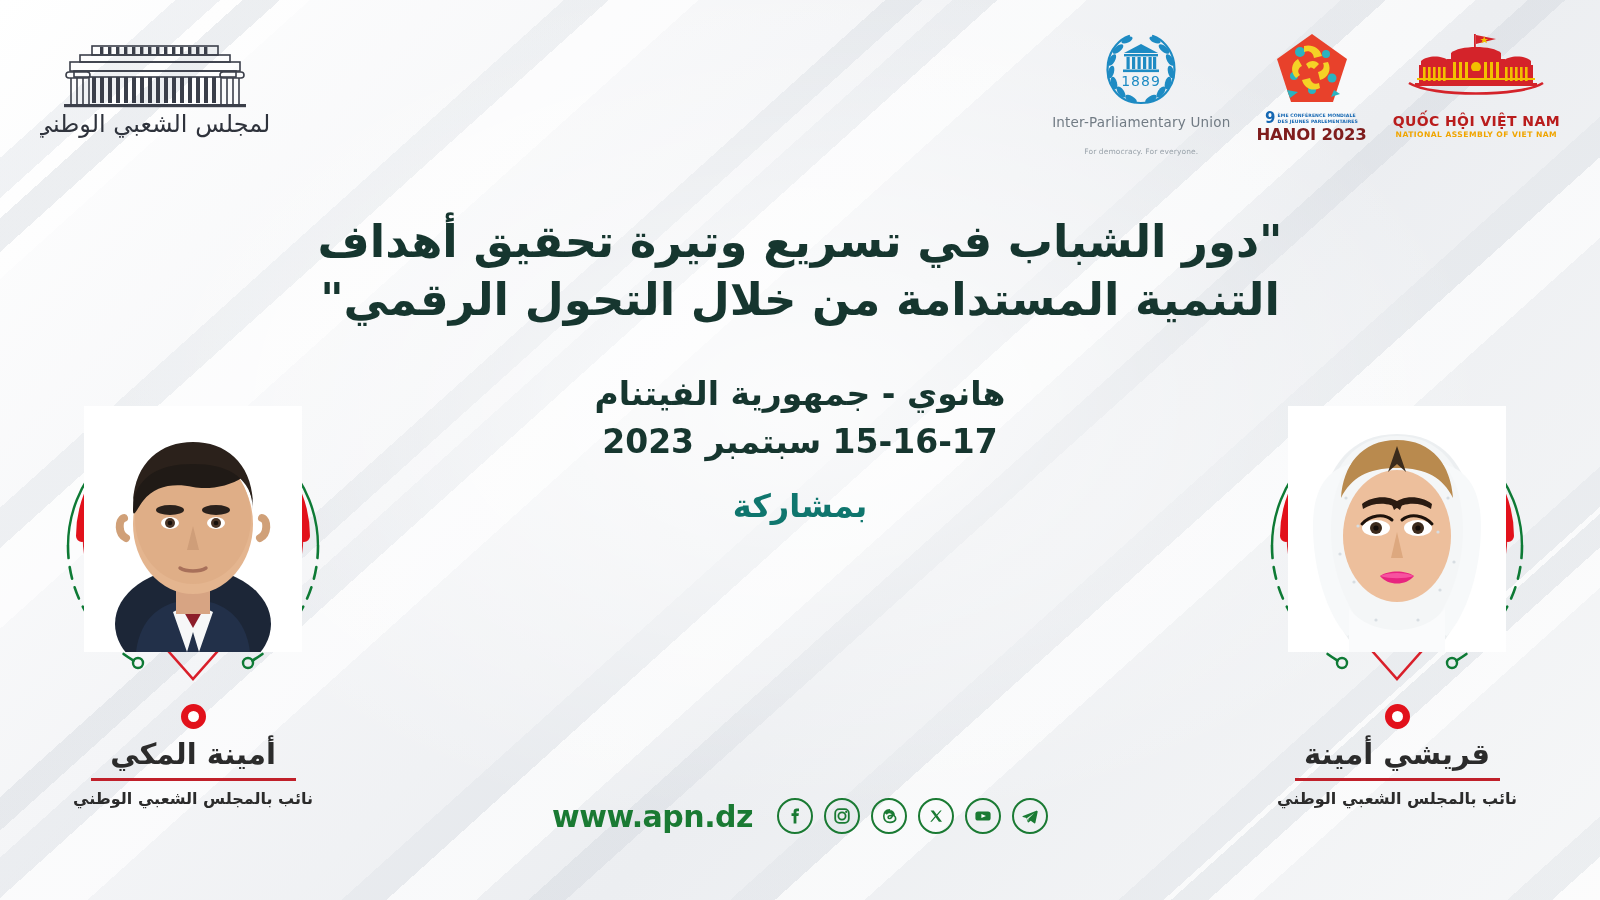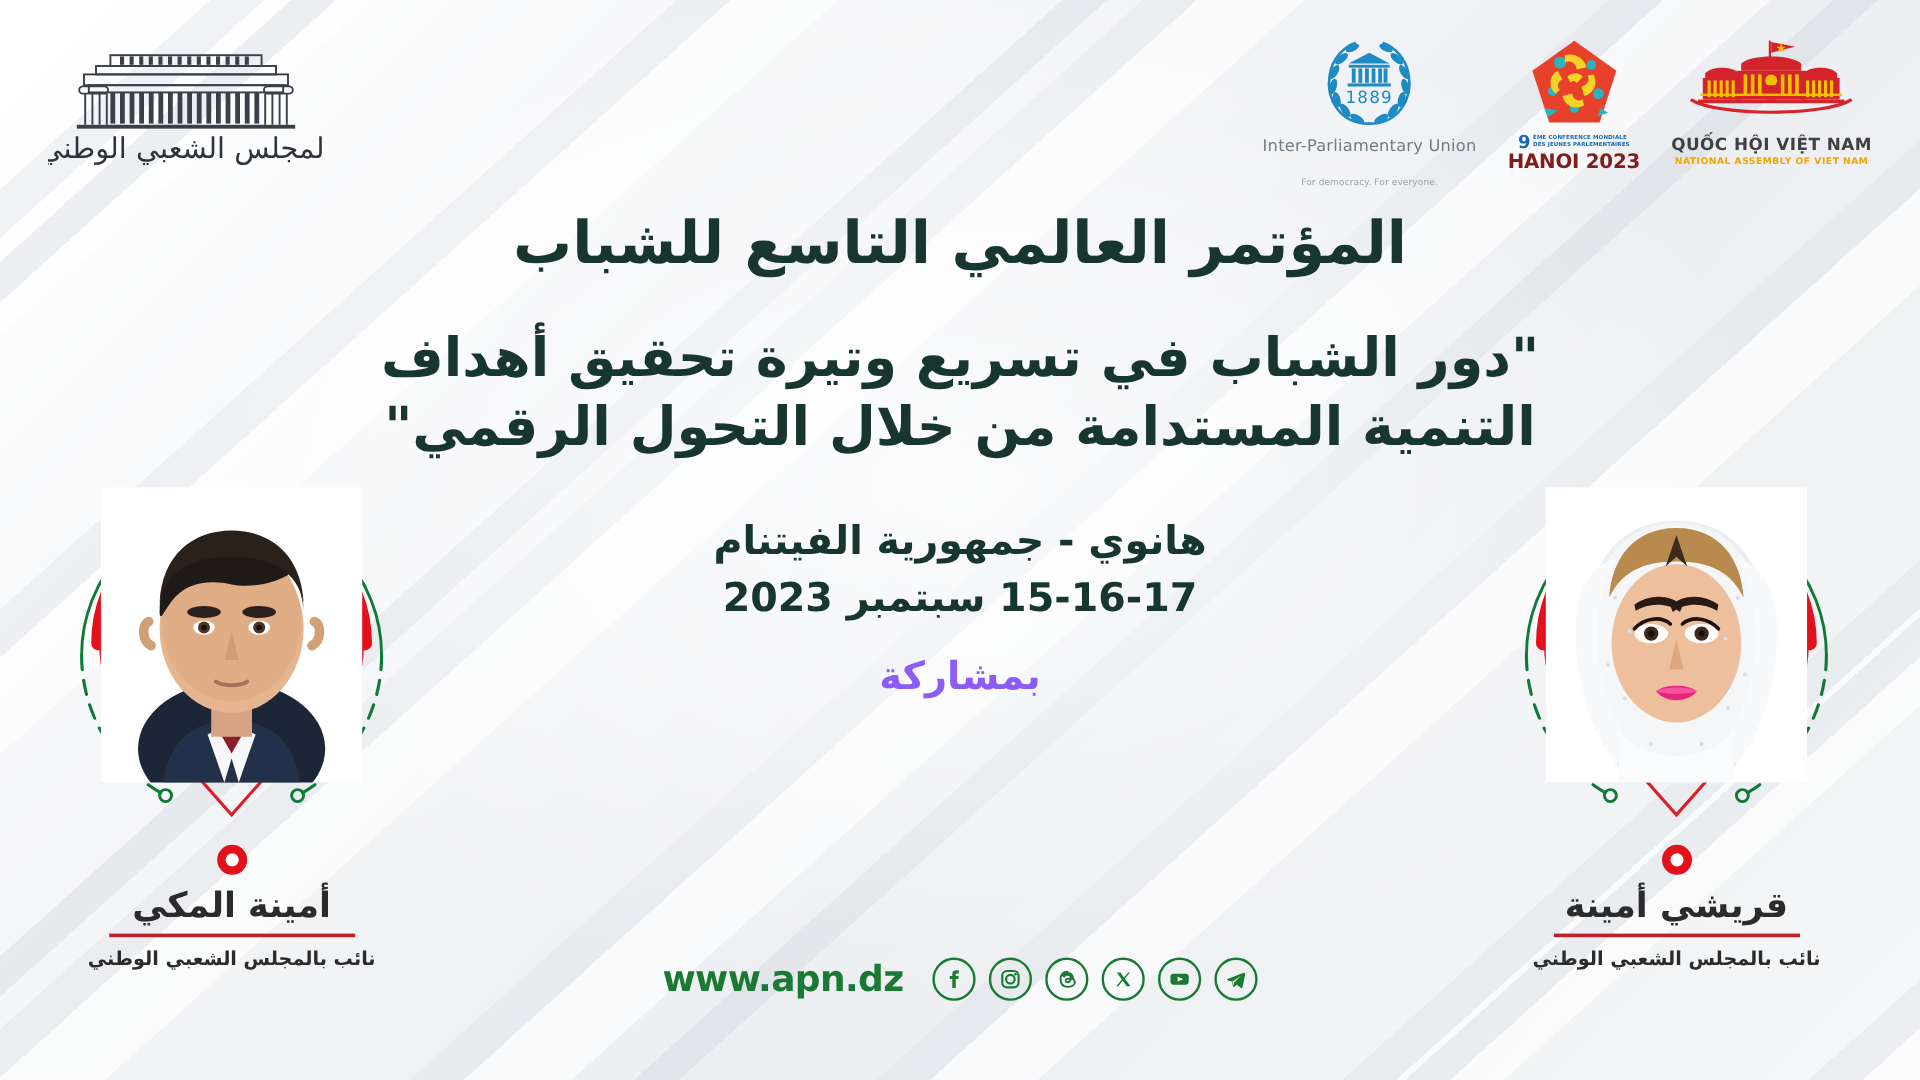--- a/index.html
+++ b/index.html
@@ -66,39 +66,39 @@
   .ipu-name{
     margin-top:6px;font-size:13.5px;color:#717b84;letter-spacing:.2px;
     font-family:"DejaVu Sans","Liberation Sans",sans-serif;white-space:nowrap;
   }
   .ipu-tag{margin-top:17px;font-size:7.5px;color:#9aa3ab;letter-spacing:.1px;white-space:nowrap;}
   .hanoi-txt{margin-top:4px;text-align:center;line-height:1;}
   .hanoi-l1{display:flex;align-items:center;gap:2px;justify-content:center;}
   .hanoi-9{font-size:15px;font-weight:bold;color:#1668b3;line-height:.9;}
   .hanoi-sub{font-size:4.6px;font-weight:bold;color:#1668b3;text-align:left;letter-spacing:.1px;line-height:1.25;}
   .hanoi-l2{font-size:16.5px;font-weight:bold;color:#7f1d1d;letter-spacing:-.2px;margin-top:1px;}
-  .qh-l1{margin-top:5px;font-size:14px;font-weight:bold;color:#404040;letter-spacing:.4px;white-space:nowrap;}
+  .qh-l1{margin-top:5px;font-size:14px;font-weight:bold;color:#b91c1c;letter-spacing:.4px;white-space:nowrap;}
   .qh-l2{margin-top:1px;font-size:7.6px;font-weight:bold;color:#f0a500;letter-spacing:.45px;white-space:nowrap;}
 
   
   .center-col{
     position:absolute;left:300px;top:175px;width:1000px;
     text-align:center;direction:rtl;
   }
   .title-main{
     font-size:49px;font-weight:bold;color:#16362f;line-height:1.15;
     letter-spacing:0;margin:0;
   }
   .title-sub{
     margin:38px 0 0 0;font-size:45px;font-weight:bold;color:#16362f;
     line-height:1.28;
   }
   .meta-place{margin:46px 0 0 0;font-size:33px;font-weight:bold;color:#16362f;line-height:1.2;}
   .meta-date{margin:8px 0 0 0;font-size:33px;font-weight:bold;color:#16362f;line-height:1.2;}
-  .meta-with{margin:26px 0 0 0;font-size:32px;font-weight:bold;color:#8b5cf6;line-height:1.2;}
+  .meta-with{margin:26px 0 0 0;font-size:32px;font-weight:bold;color:#0f766e;line-height:1.2;}
 
   
   .person{position:absolute;width:330px;text-align:center;}
   .person.left{left:28px;top:398px;}
   .person.right{left:1232px;top:398px;}
   .pin-wrap{position:relative;width:330px;height:300px;margin:0 auto;}
   .pin-wrap svg.frame{position:absolute;left:0;top:0;width:330px;height:300px;}
   .photo-clip{
     position:absolute;left:50%;top:8px;transform:translateX(-50%);
     width:218px;height:246px;overflow:hidden;
@@ -325,21 +325,20 @@
           </g>
         </svg>
       </div>
       <div class="qh-l1">QUỐC HỘI VIỆT NAM</div>
       <div class="qh-l2">NATIONAL ASSEMBLY OF VIET NAM</div>
     </div>
 
   </div>
 
   <div class="center-col">
-    <h1 class="title-main">المؤتمر العالمي التاسع للشباب</h1>
     <h2 class="title-sub">"دور الشباب في تسريع وتيرة تحقيق أهداف التنمية المستدامة من خلال التحول الرقمي"</h2>
     <p class="meta-place">هانوي - جمهورية الفيتنام</p>
     <p class="meta-date">15-16-17 سبتمبر 2023</p>
     <p class="meta-with">بمشاركة</p>
   </div>
 
   <div class="person left">
     <div class="pin-wrap">
       <svg class="frame" viewBox="0 0 330 300" xmlns="http://www.w3.org/2000/svg">
         <defs>

